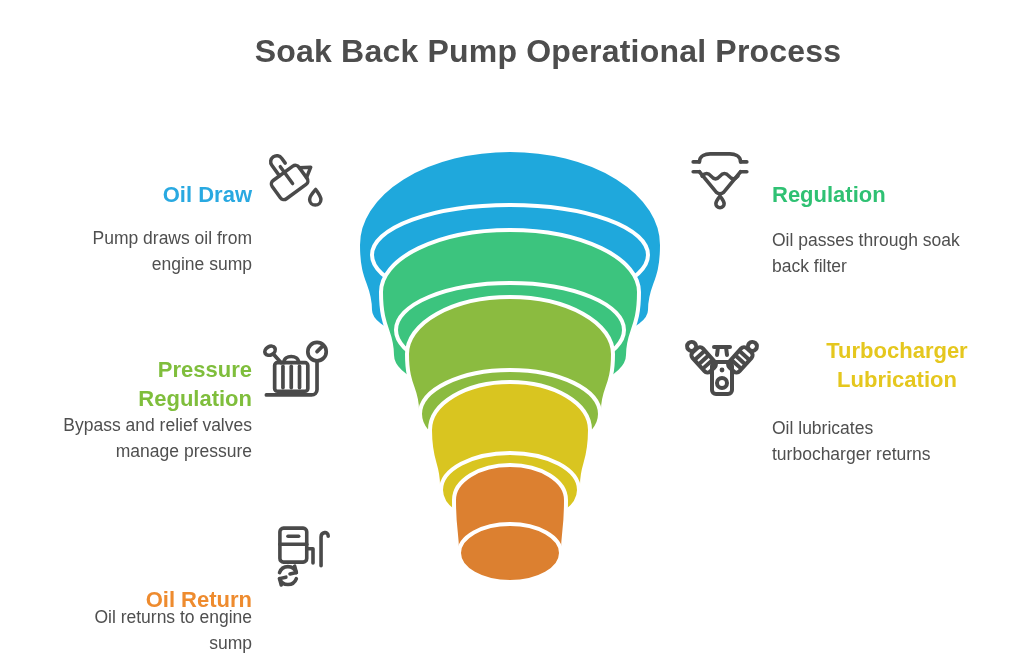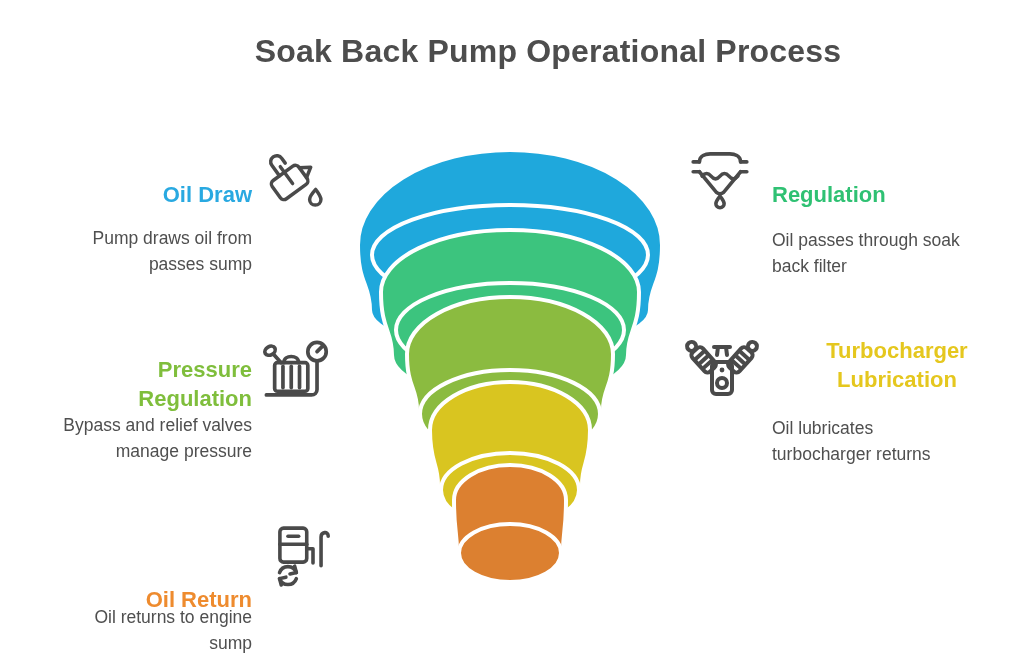--- a/index.html
+++ b/index.html
@@ -74,21 +74,21 @@
           <path d="M51 34 L62 41 L51 48"></path>
           <path d="M27 28 V13 a7 7 0 0 1 14 0 V20"></path>
           <line x1="34" y1="20" x2="34" y2="44"></line>
         </g>
         <path d="M63 50 c3.5 5 6 8 6 11.5 a6.5 6.5 0 1 1 -13 0 C56 58 58.5 55 63 50 Z"></path>
       </g>
     </svg>
   </div>
   <div id="t1" class="abs stg-title ral" style="color: rgb(41, 169, 225);">Oil Draw</div>
   <div id="d1" class="abs stg-desc ral">Pump draws oil from
-passes sump</div>
+engine sump</div>
 </div>
 
 <div>
   <div id="i2" class="abs icon-box">
     <svg viewBox="0 0 76 76">
       <g class="icon-stroke">
         <path d="M8 20 h7 M61 20 h7"></path>
         <path d="M15 20 c0 -7 7 -9 12 -9 h22 c5 0 12 2 12 9"></path>
         <path d="M8 31 h7 M61 31 h7"></path>
         <path d="M15 31 l19 23 a6 6 0 0 0 8 0 l19 -23"></path>

